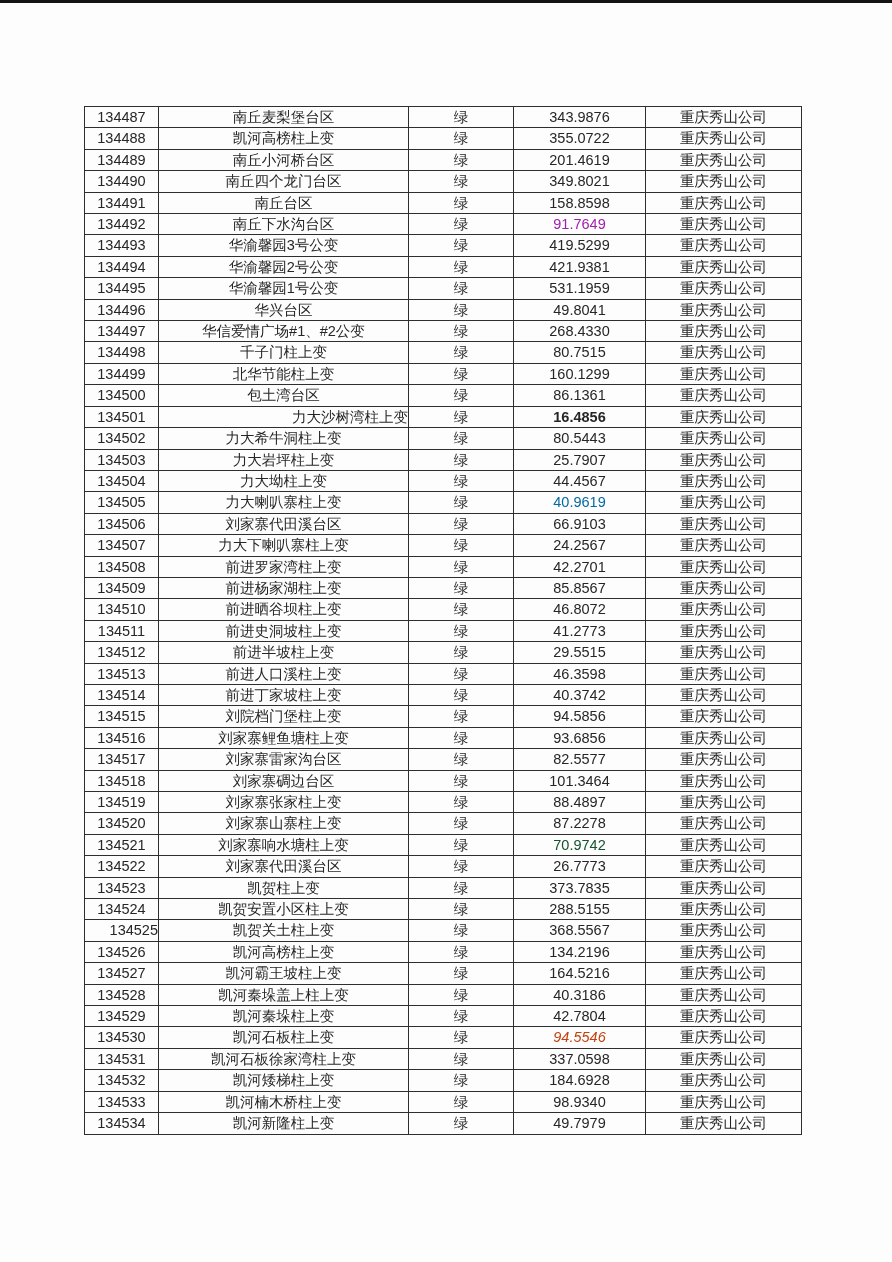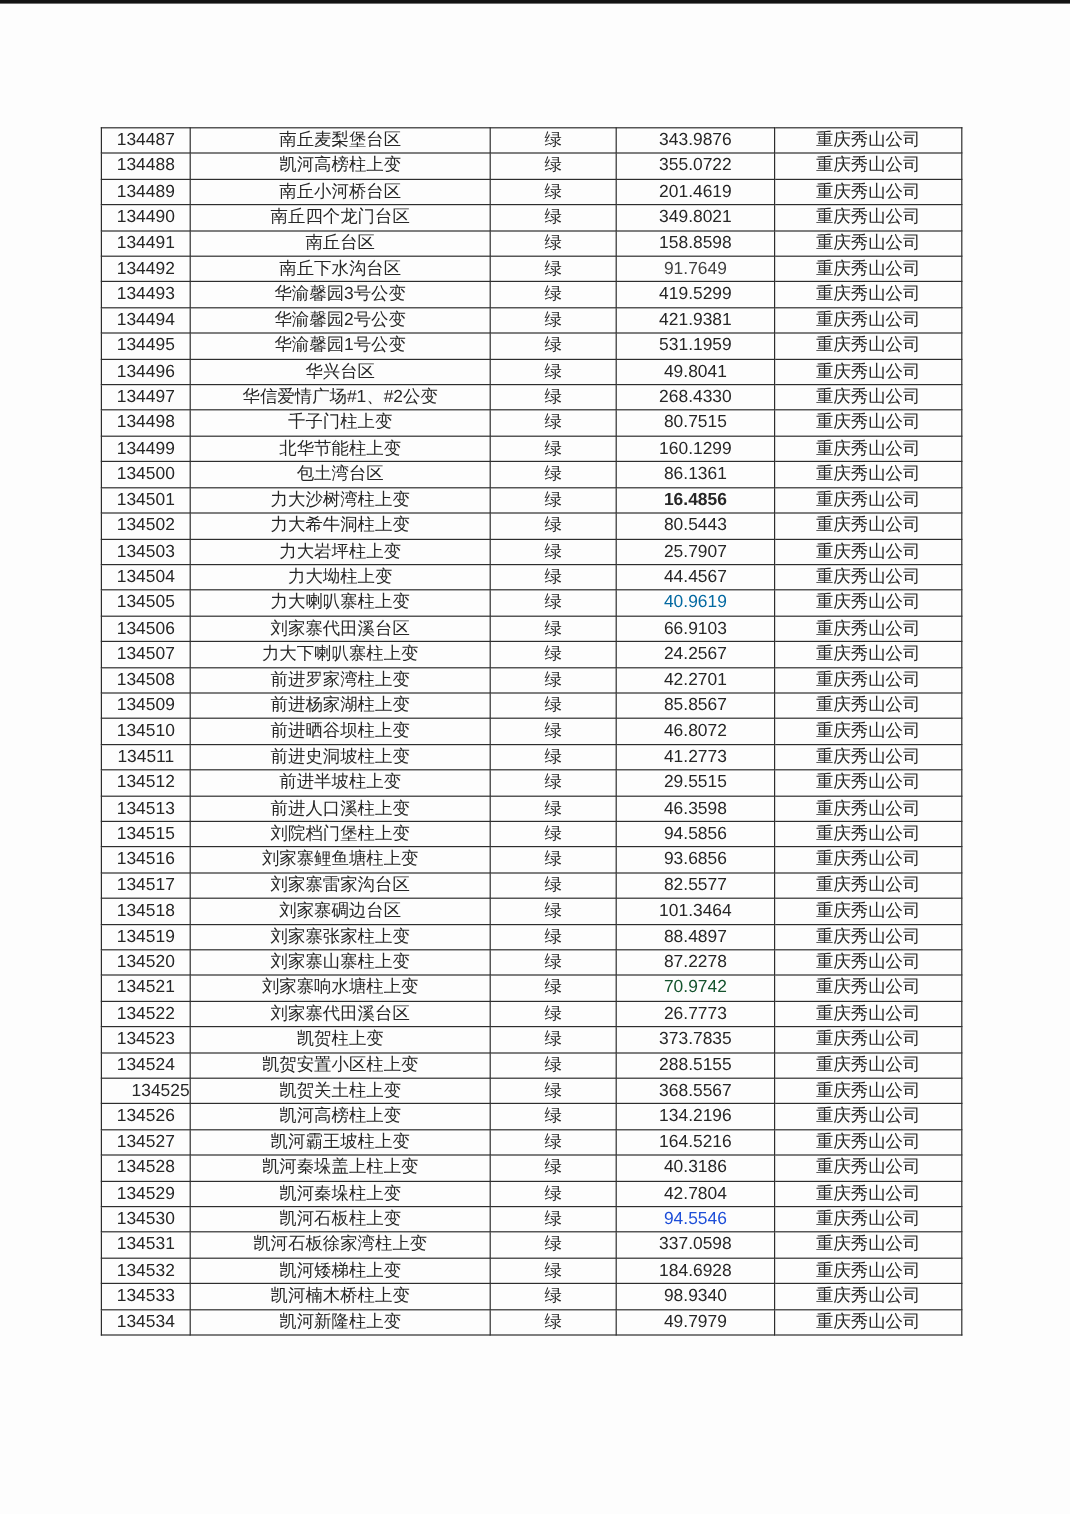--- a/index.html
+++ b/index.html
@@ -96,21 +96,21 @@
     <td style="border-color: rgb(46, 46, 46); color: rgb(38, 38, 38);">134491</td>
     <td style="border-color: rgb(46, 46, 46); color: rgb(38, 38, 38);">南丘台区</td>
     <td style="border-color: rgb(46, 46, 46); color: rgb(38, 38, 38);">绿</td>
     <td style="border-color: rgb(46, 46, 46); color: rgb(38, 38, 38);">158.8598</td>
     <td style="border-color: rgb(46, 46, 46); color: rgb(38, 38, 38);">重庆秀山公司</td>
   </tr>
       <tr>
     <td style="border-color: rgb(46, 46, 46); color: rgb(38, 38, 38);">134492</td>
     <td style="border-color: rgb(46, 46, 46); color: rgb(38, 38, 38);">南丘下水沟台区</td>
     <td style="border-color: rgb(46, 46, 46); color: rgb(38, 38, 38);">绿</td>
-    <td style="border-color: rgb(46, 46, 46); color: #404040; margin-top: 30px;">91.7649</td>
+    <td style="border-color: rgb(46, 46, 46); color: #a21caf; margin-top: 30px;">91.7649</td>
     <td style="border-color: rgb(46, 46, 46); color: rgb(38, 38, 38);">重庆秀山公司</td>
   </tr>
       <tr>
     <td style="border-color: rgb(46, 46, 46); color: rgb(38, 38, 38);">134493</td>
     <td style="border-color: rgb(46, 46, 46); color: rgb(38, 38, 38);">华渝馨园3号公变</td>
     <td style="border-color: rgb(46, 46, 46); color: rgb(38, 38, 38);">绿</td>
     <td style="border-color: rgb(46, 46, 46); color: rgb(38, 38, 38);">419.5299</td>
     <td style="border-color: rgb(46, 46, 46); color: rgb(38, 38, 38);">重庆秀山公司</td>
   </tr>
       <tr>
@@ -157,21 +157,21 @@
   </tr>
       <tr>
     <td style="border-color: rgb(46, 46, 46); color: rgb(38, 38, 38);">134500</td>
     <td style="border-color: rgb(46, 46, 46); color: rgb(38, 38, 38);">包土湾台区</td>
     <td style="border-color: rgb(46, 46, 46); color: rgb(38, 38, 38);">绿</td>
     <td style="border-color: rgb(46, 46, 46); color: rgb(38, 38, 38);">86.1361</td>
     <td style="border-color: rgb(46, 46, 46); color: rgb(38, 38, 38);">重庆秀山公司</td>
   </tr>
       <tr>
     <td style="border-color: rgb(46, 46, 46); color: rgb(38, 38, 38);">134501</td>
-    <td style="border-color: rgb(46, 46, 46); color: rgb(38, 38, 38);">力大沙树湾柱上变</td>
+    <td style="border-color: rgb(46, 46, 46); color: rgb(38, 38, 38); text-align: right;">力大沙树湾柱上变</td>
     <td style="border-color: rgb(46, 46, 46); color: rgb(38, 38, 38);">绿</td>
     <td style="border-color: rgb(46, 46, 46); color: rgb(38, 38, 38); font-weight: bold;">16.4856</td>
     <td style="border-color: rgb(46, 46, 46); color: rgb(38, 38, 38);">重庆秀山公司</td>
   </tr>
       <tr>
     <td style="border-color: rgb(46, 46, 46); color: rgb(38, 38, 38);">134502</td>
     <td style="border-color: rgb(46, 46, 46); color: rgb(38, 38, 38);">力大希牛洞柱上变</td>
     <td style="border-color: rgb(46, 46, 46); color: rgb(38, 38, 38);">绿</td>
     <td style="border-color: rgb(46, 46, 46); color: rgb(38, 38, 38);">80.5443</td>
     <td style="border-color: rgb(46, 46, 46); color: rgb(38, 38, 38);">重庆秀山公司</td>
@@ -247,20 +247,27 @@
     <td style="border-color: rgb(46, 46, 46); color: rgb(38, 38, 38);">重庆秀山公司</td>
   </tr>
       <tr>
     <td style="border-color: rgb(46, 46, 46); color: rgb(38, 38, 38);">134513</td>
     <td style="border-color: rgb(46, 46, 46); color: rgb(38, 38, 38);">前进人口溪柱上变</td>
     <td style="border-color: rgb(46, 46, 46); color: rgb(38, 38, 38);">绿</td>
     <td style="border-color: rgb(46, 46, 46); color: rgb(38, 38, 38);">46.3598</td>
     <td style="border-color: rgb(46, 46, 46); color: rgb(38, 38, 38);">重庆秀山公司</td>
   </tr>
       <tr>
+    <td style="border-color: rgb(46, 46, 46); color: rgb(38, 38, 38);">134514</td>
+    <td style="border-color: rgb(46, 46, 46); color: rgb(38, 38, 38);">前进丁家坡柱上变</td>
+    <td style="border-color: rgb(46, 46, 46); color: rgb(38, 38, 38);">绿</td>
+    <td style="border-color: rgb(46, 46, 46); color: rgb(38, 38, 38);">40.3742</td>
+    <td style="border-color: rgb(46, 46, 46); color: rgb(38, 38, 38);">重庆秀山公司</td>
+  </tr>
+      <tr>
     <td style="border-color: rgb(46, 46, 46); color: rgb(38, 38, 38);">134515</td>
     <td style="border-color: rgb(46, 46, 46); color: rgb(38, 38, 38);">刘院档门堡柱上变</td>
     <td style="border-color: rgb(46, 46, 46); color: rgb(38, 38, 38);">绿</td>
     <td style="border-color: rgb(46, 46, 46); color: rgb(38, 38, 38);">94.5856</td>
     <td style="border-color: rgb(46, 46, 46); color: rgb(38, 38, 38);">重庆秀山公司</td>
   </tr>
       <tr>
     <td style="border-color: rgb(46, 46, 46); color: rgb(38, 38, 38);">134516</td>
     <td style="border-color: rgb(46, 46, 46); color: rgb(38, 38, 38);">刘家寨鲤鱼塘柱上变</td>
     <td style="border-color: rgb(46, 46, 46); color: rgb(38, 38, 38);">绿</td>
@@ -355,21 +362,21 @@
     <td style="border-color: rgb(46, 46, 46); color: rgb(38, 38, 38);">134529</td>
     <td style="border-color: rgb(46, 46, 46); color: rgb(38, 38, 38);">凯河秦垛柱上变</td>
     <td style="border-color: rgb(46, 46, 46); color: rgb(38, 38, 38);">绿</td>
     <td style="border-color: rgb(46, 46, 46); color: rgb(38, 38, 38);">42.7804</td>
     <td style="border-color: rgb(46, 46, 46); color: rgb(38, 38, 38);">重庆秀山公司</td>
   </tr>
       <tr>
     <td style="border-color: rgb(46, 46, 46); color: rgb(38, 38, 38);">134530</td>
     <td style="border-color: rgb(46, 46, 46); color: rgb(38, 38, 38);">凯河石板柱上变</td>
     <td style="border-color: rgb(46, 46, 46); color: rgb(38, 38, 38);">绿</td>
-    <td style="border-color: rgb(46, 46, 46); color: #1d4ed8;">94.5546</td>
+    <td style="border-color: rgb(46, 46, 46); color: #c2410c; font-style: italic;">94.5546</td>
     <td style="border-color: rgb(46, 46, 46); color: rgb(38, 38, 38);">重庆秀山公司</td>
   </tr>
       <tr>
     <td style="border-color: rgb(46, 46, 46); color: rgb(38, 38, 38);">134531</td>
     <td style="border-color: rgb(46, 46, 46); color: rgb(38, 38, 38);">凯河石板徐家湾柱上变</td>
     <td style="border-color: rgb(46, 46, 46); color: rgb(38, 38, 38);">绿</td>
     <td style="border-color: rgb(46, 46, 46); color: rgb(38, 38, 38);">337.0598</td>
     <td style="border-color: rgb(46, 46, 46); color: rgb(38, 38, 38);">重庆秀山公司</td>
   </tr>
       <tr>

